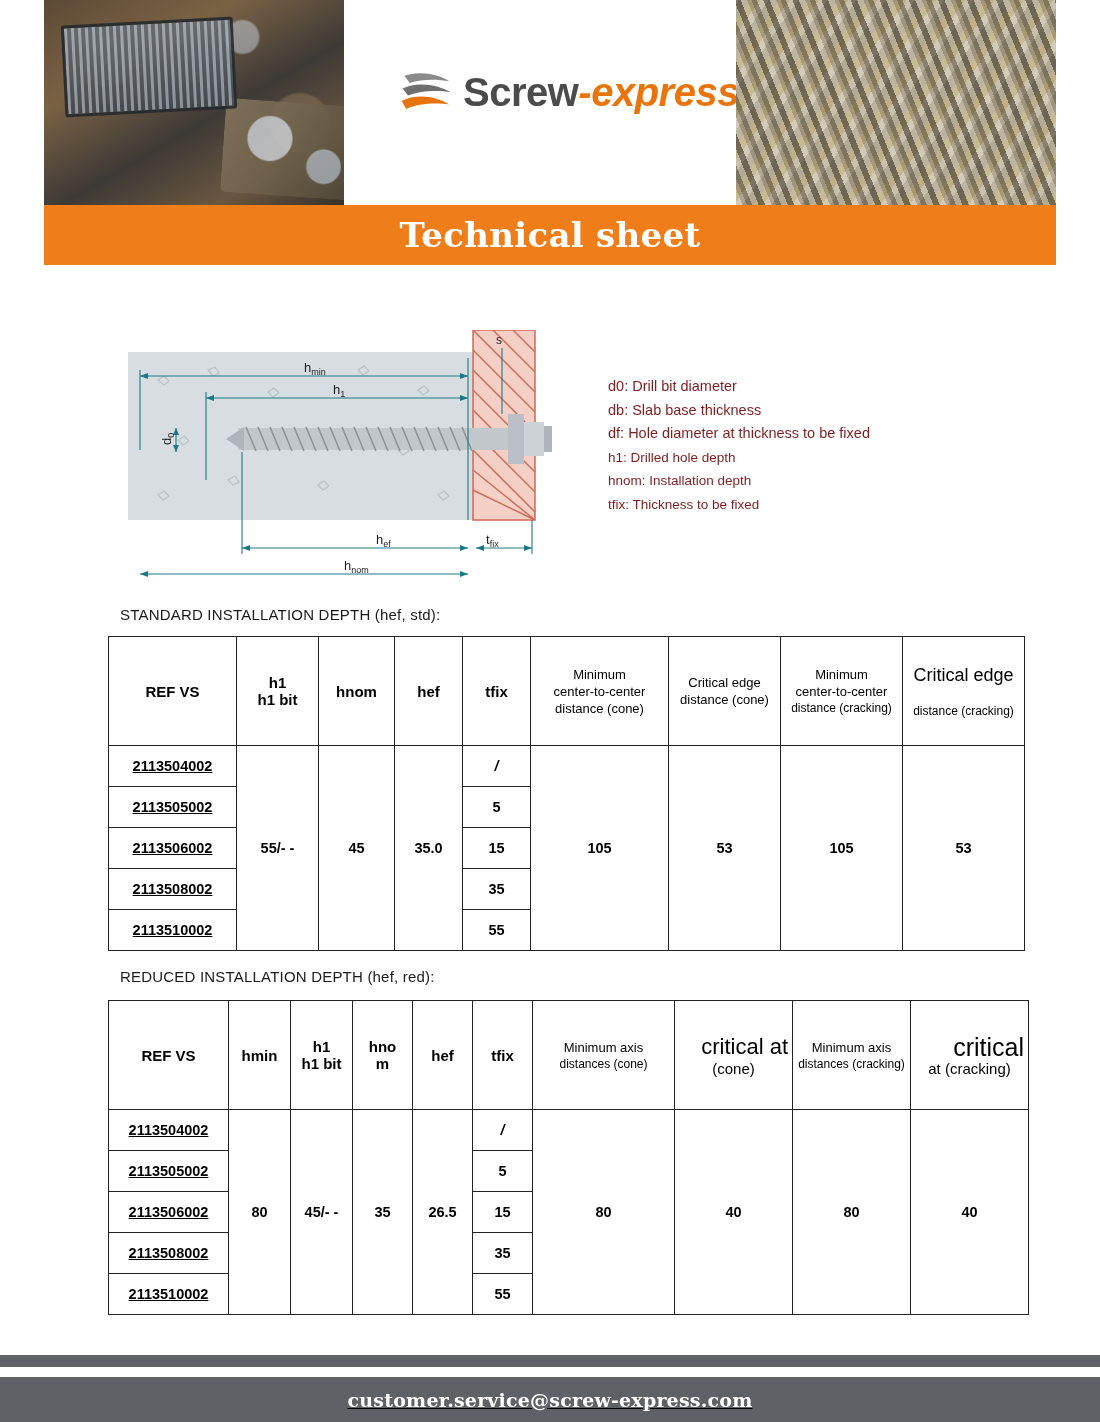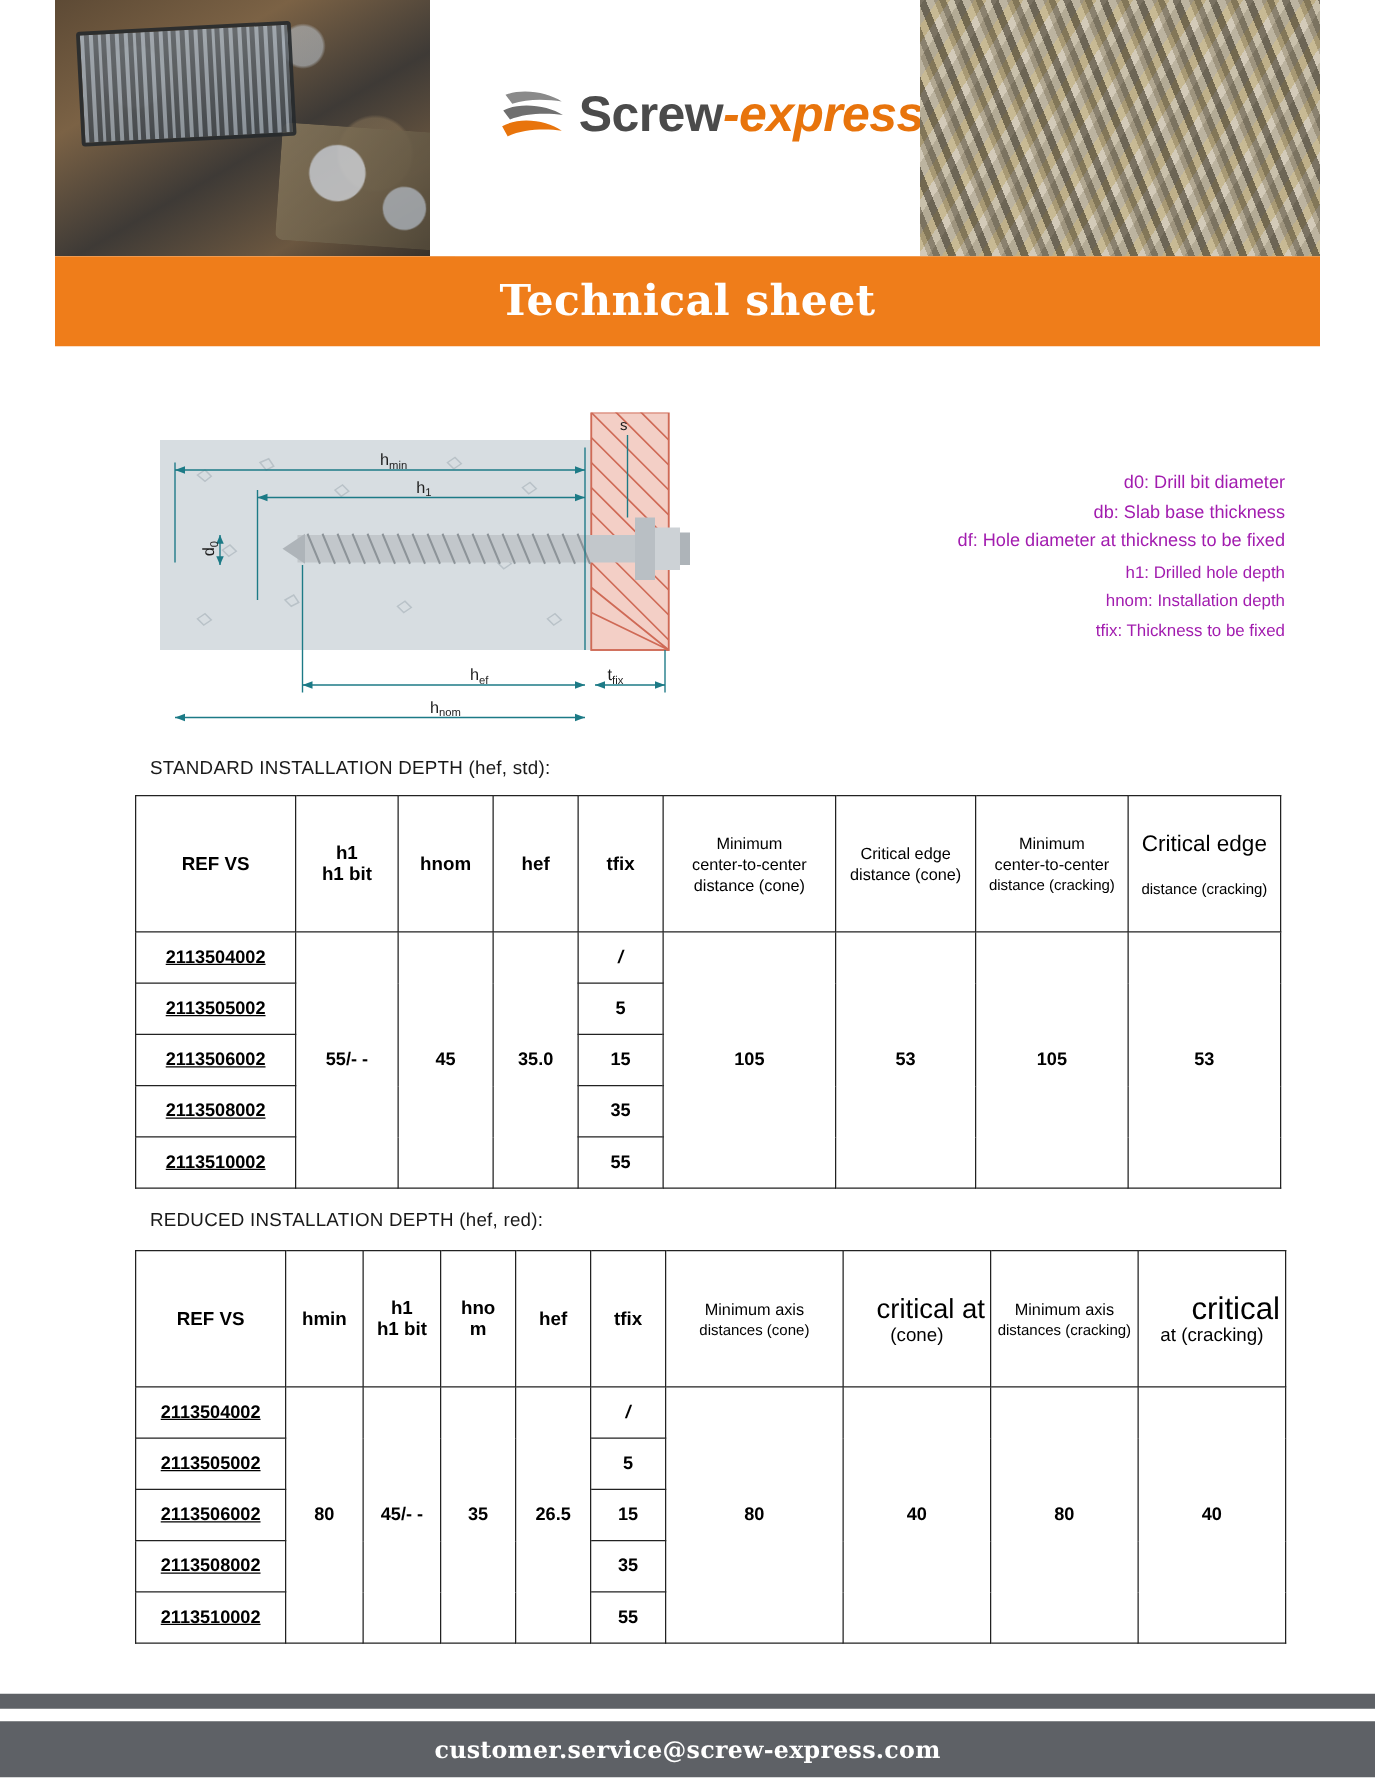--- a/index.html
+++ b/index.html
@@ -108,21 +108,21 @@
   }
   .logo-text .accent { color: #e8740c; font-style: italic; }
   .logo-text .dark { color: #4b4b4b; }
 
   
   .title-bar {
     position: absolute;
     left: 44px;
     top: 205px;
     width: 1012px;
-    height: 72px;
+    height: 60px;
     background: #ef7d1a;
     display: flex;
     align-items: center;
     justify-content: center;
   }
   .title-bar .title-text {
     color: #ffffff;
     font-size: 34px;
     font-weight: 700;
     letter-spacing: 0.3px;
@@ -135,24 +135,23 @@
     left: 118px;
     top: 330px;
     width: 440px;
     height: 260px;
   }
   .legend {
     position: absolute;
     right: 72px;
     top: 375px;
     width: 420px;
-    text-align: right;
     font-size: 13.5px;
     line-height: 23.5px;
-    color: #a21caf;
+    color: #7f1d1d;
   }
   .legend .big { font-size: 14.5px; }
 
   
   .section-label {
     position: absolute;
     left: 120px;
     font-size: 15px;
     color: #1a1a1a;
     letter-spacing: .2px;
@@ -206,20 +205,21 @@
   .footer {
     position: absolute;
     left: 0;
     top: 1377px;
     width: 1100px;
     height: 45px;
     background: #5e6166;
     display: flex;
     align-items: center;
     justify-content: center;
+    text-decoration: underline;
   }
   .footer .footer-text {
     color: #ffffff;
     font-size: 19px;
     font-weight: 700;
     font-family: "DejaVu Serif", serif;
     letter-spacing: .2px;
   }
 </style>
 </head>

